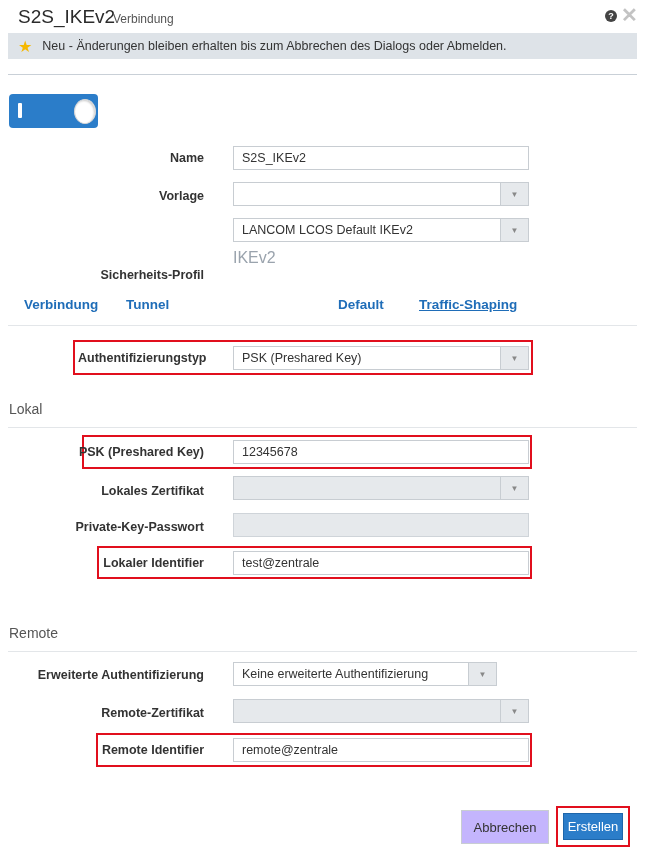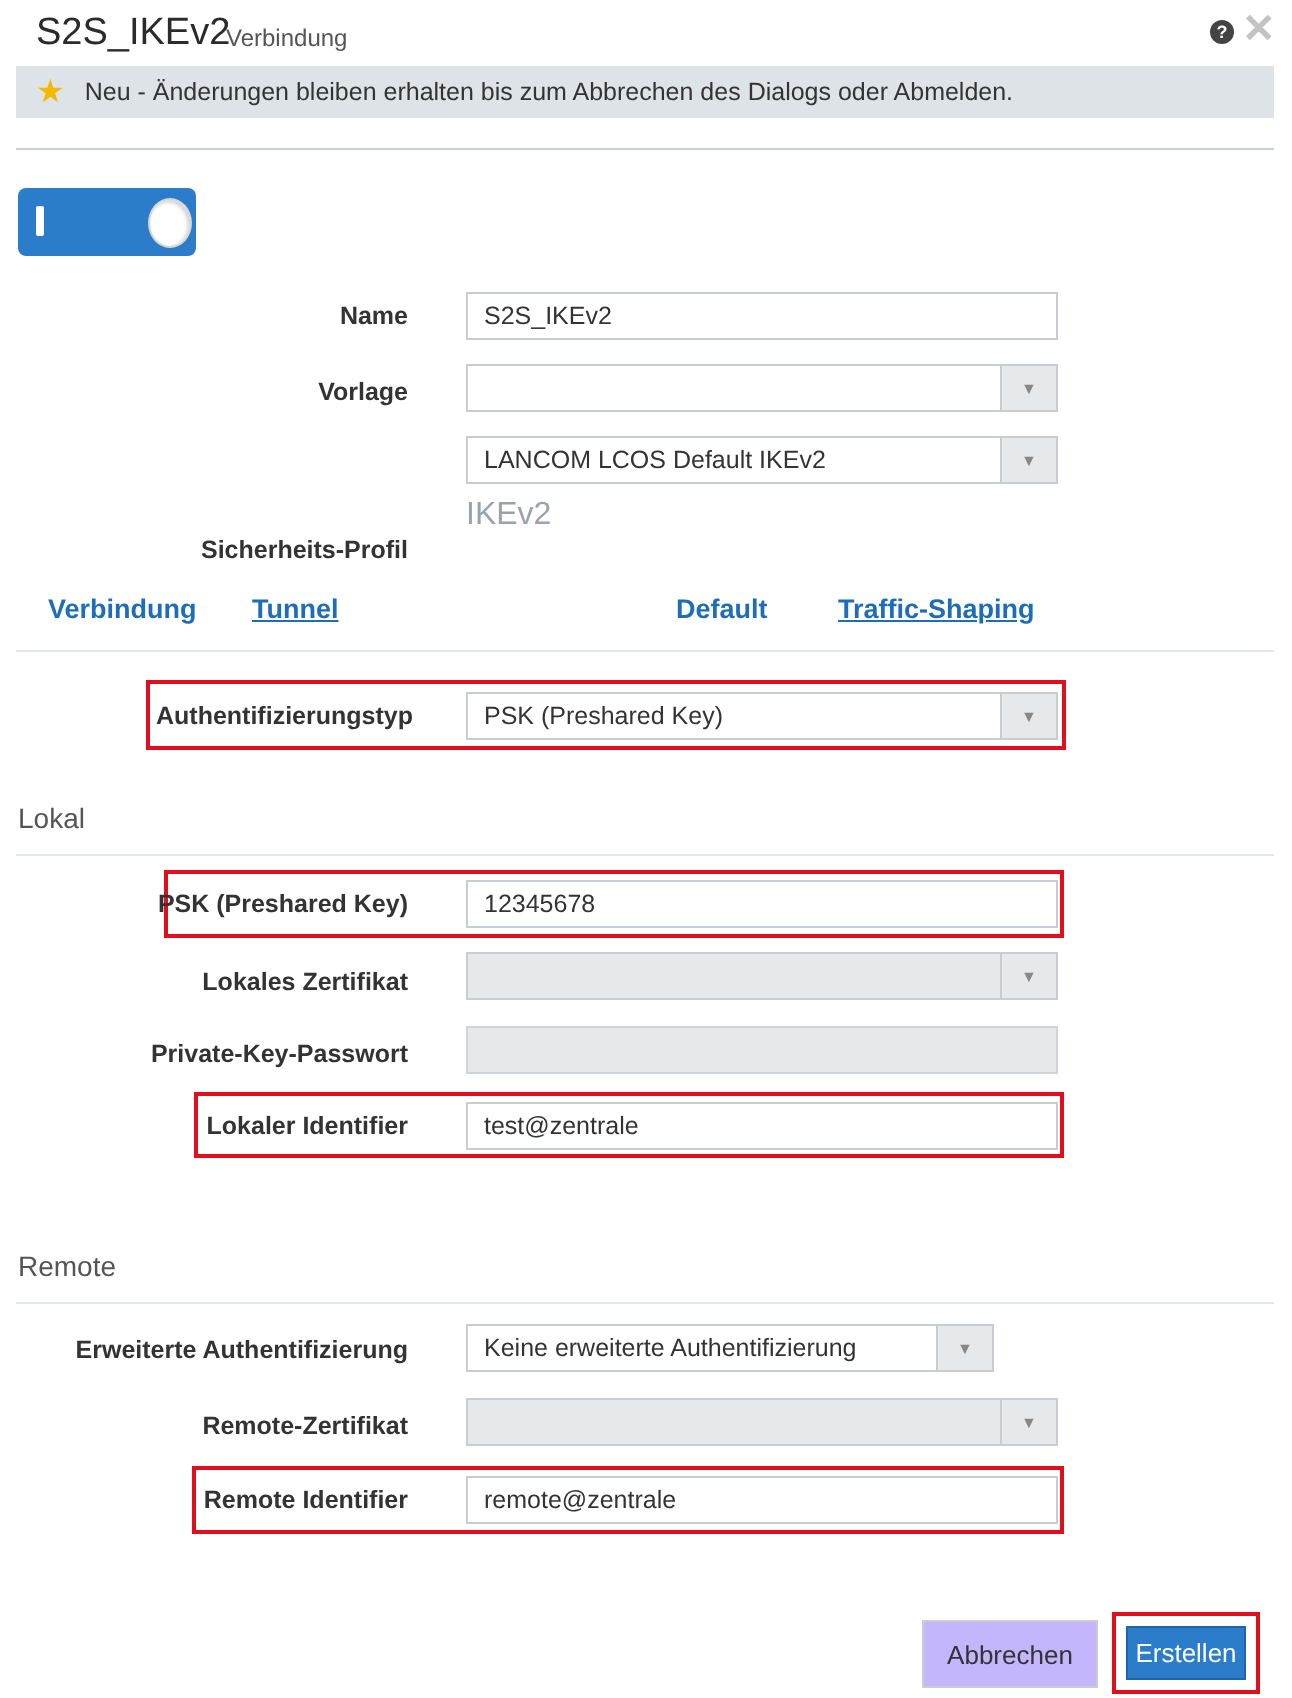--- a/index.html
+++ b/index.html
@@ -67,21 +67,21 @@
 
 <div class="abs label" style="left:60px; top:240px; width:144px;margin-top:28px;">Sicherheits-Profil</div>
 <div class="abs select" style="left:233px; top:218px; width:296px;">
   <span>LANCOM LCOS Default IKEv2</span>
   <span class="arrow">▼</span>
 </div>
 <div class="abs hint" style="left:233px; top:249px;">IKEv2</div>
 
 <div class="abs tabs">
   <div class="tab" style="left:16px;">Verbindung</div>
-  <div class="tab" style="left:118px;text-decoration:underline;">Tunnel</div>
+  <div class="tab" style="left:118px;">Tunnel</div>
   <div class="tab" style="left:330px;">Default</div>
   <div class="tab" style="left:411px;text-decoration:underline;">Traffic-Shaping</div>
 </div>
 
 <div class="abs redbox" style="left:73px; top:340px; width:460px; height:35px;"></div>
 <div class="abs label" style="left:78px; top:351px; text-align:left;">Authentifizierungstyp</div>
 <div class="abs select" style="left:233px; top:346px; width:296px;">
   <span>PSK (Preshared Key)</span>
   <span class="arrow">▼</span>
 </div>

